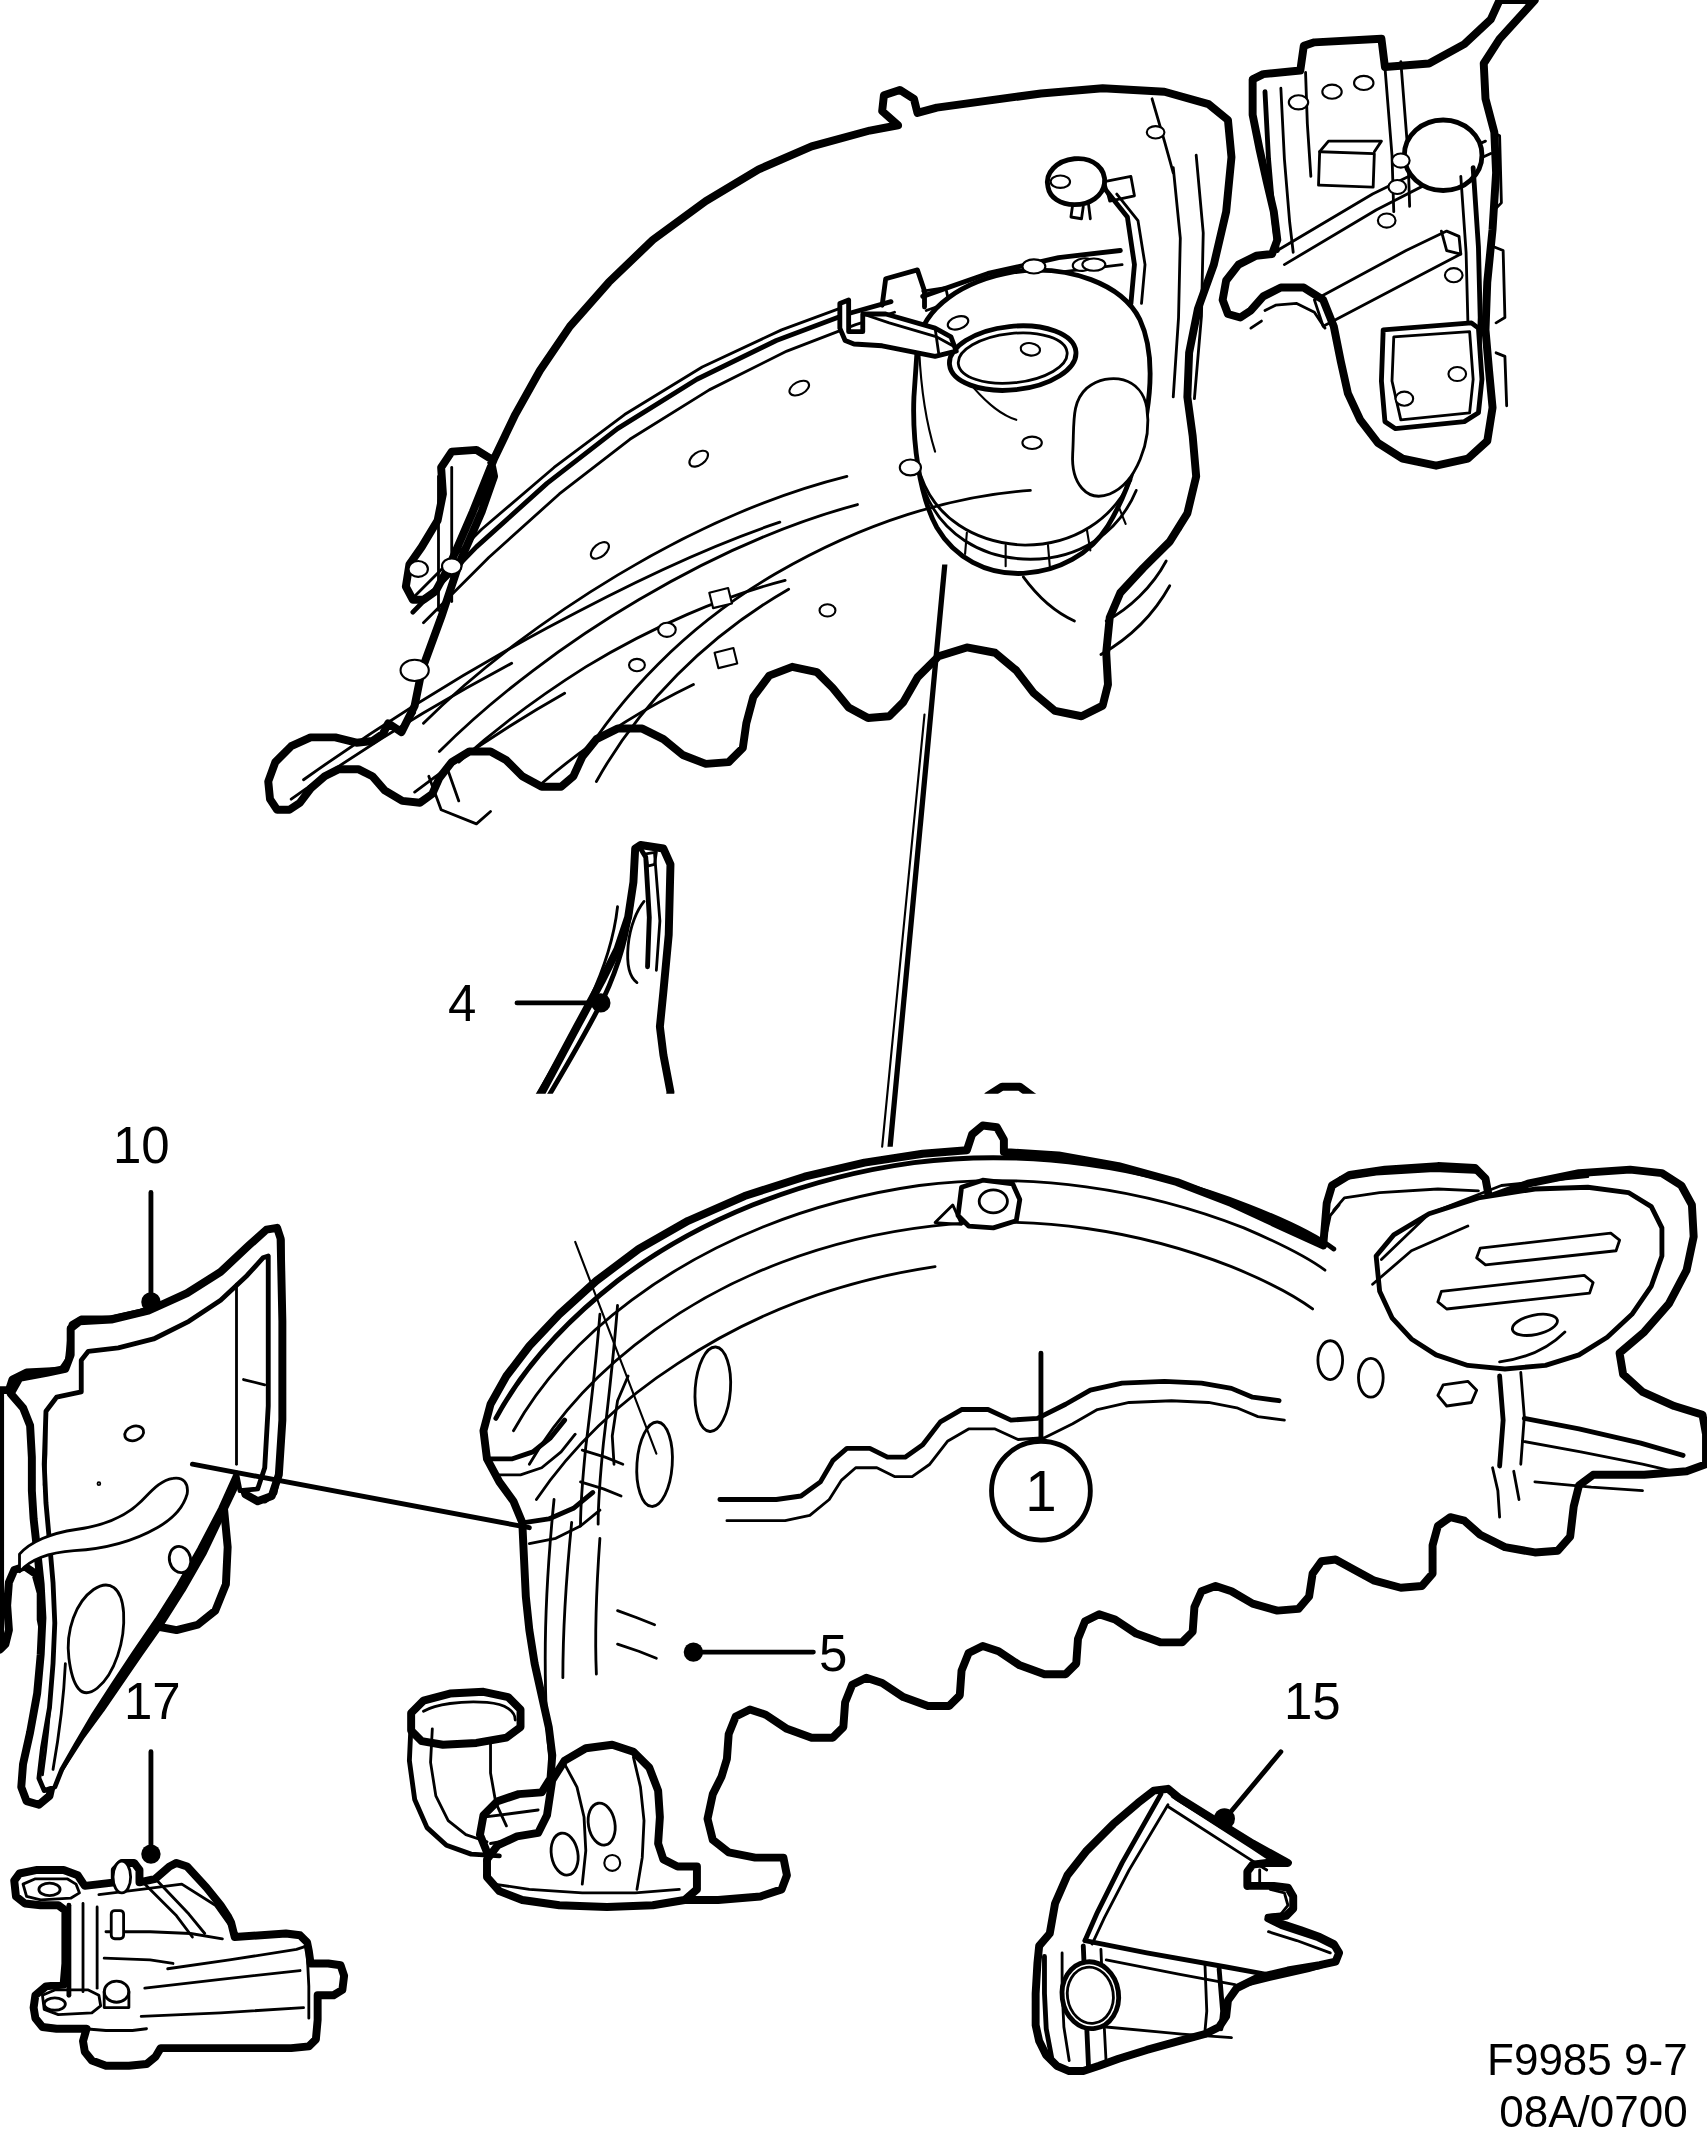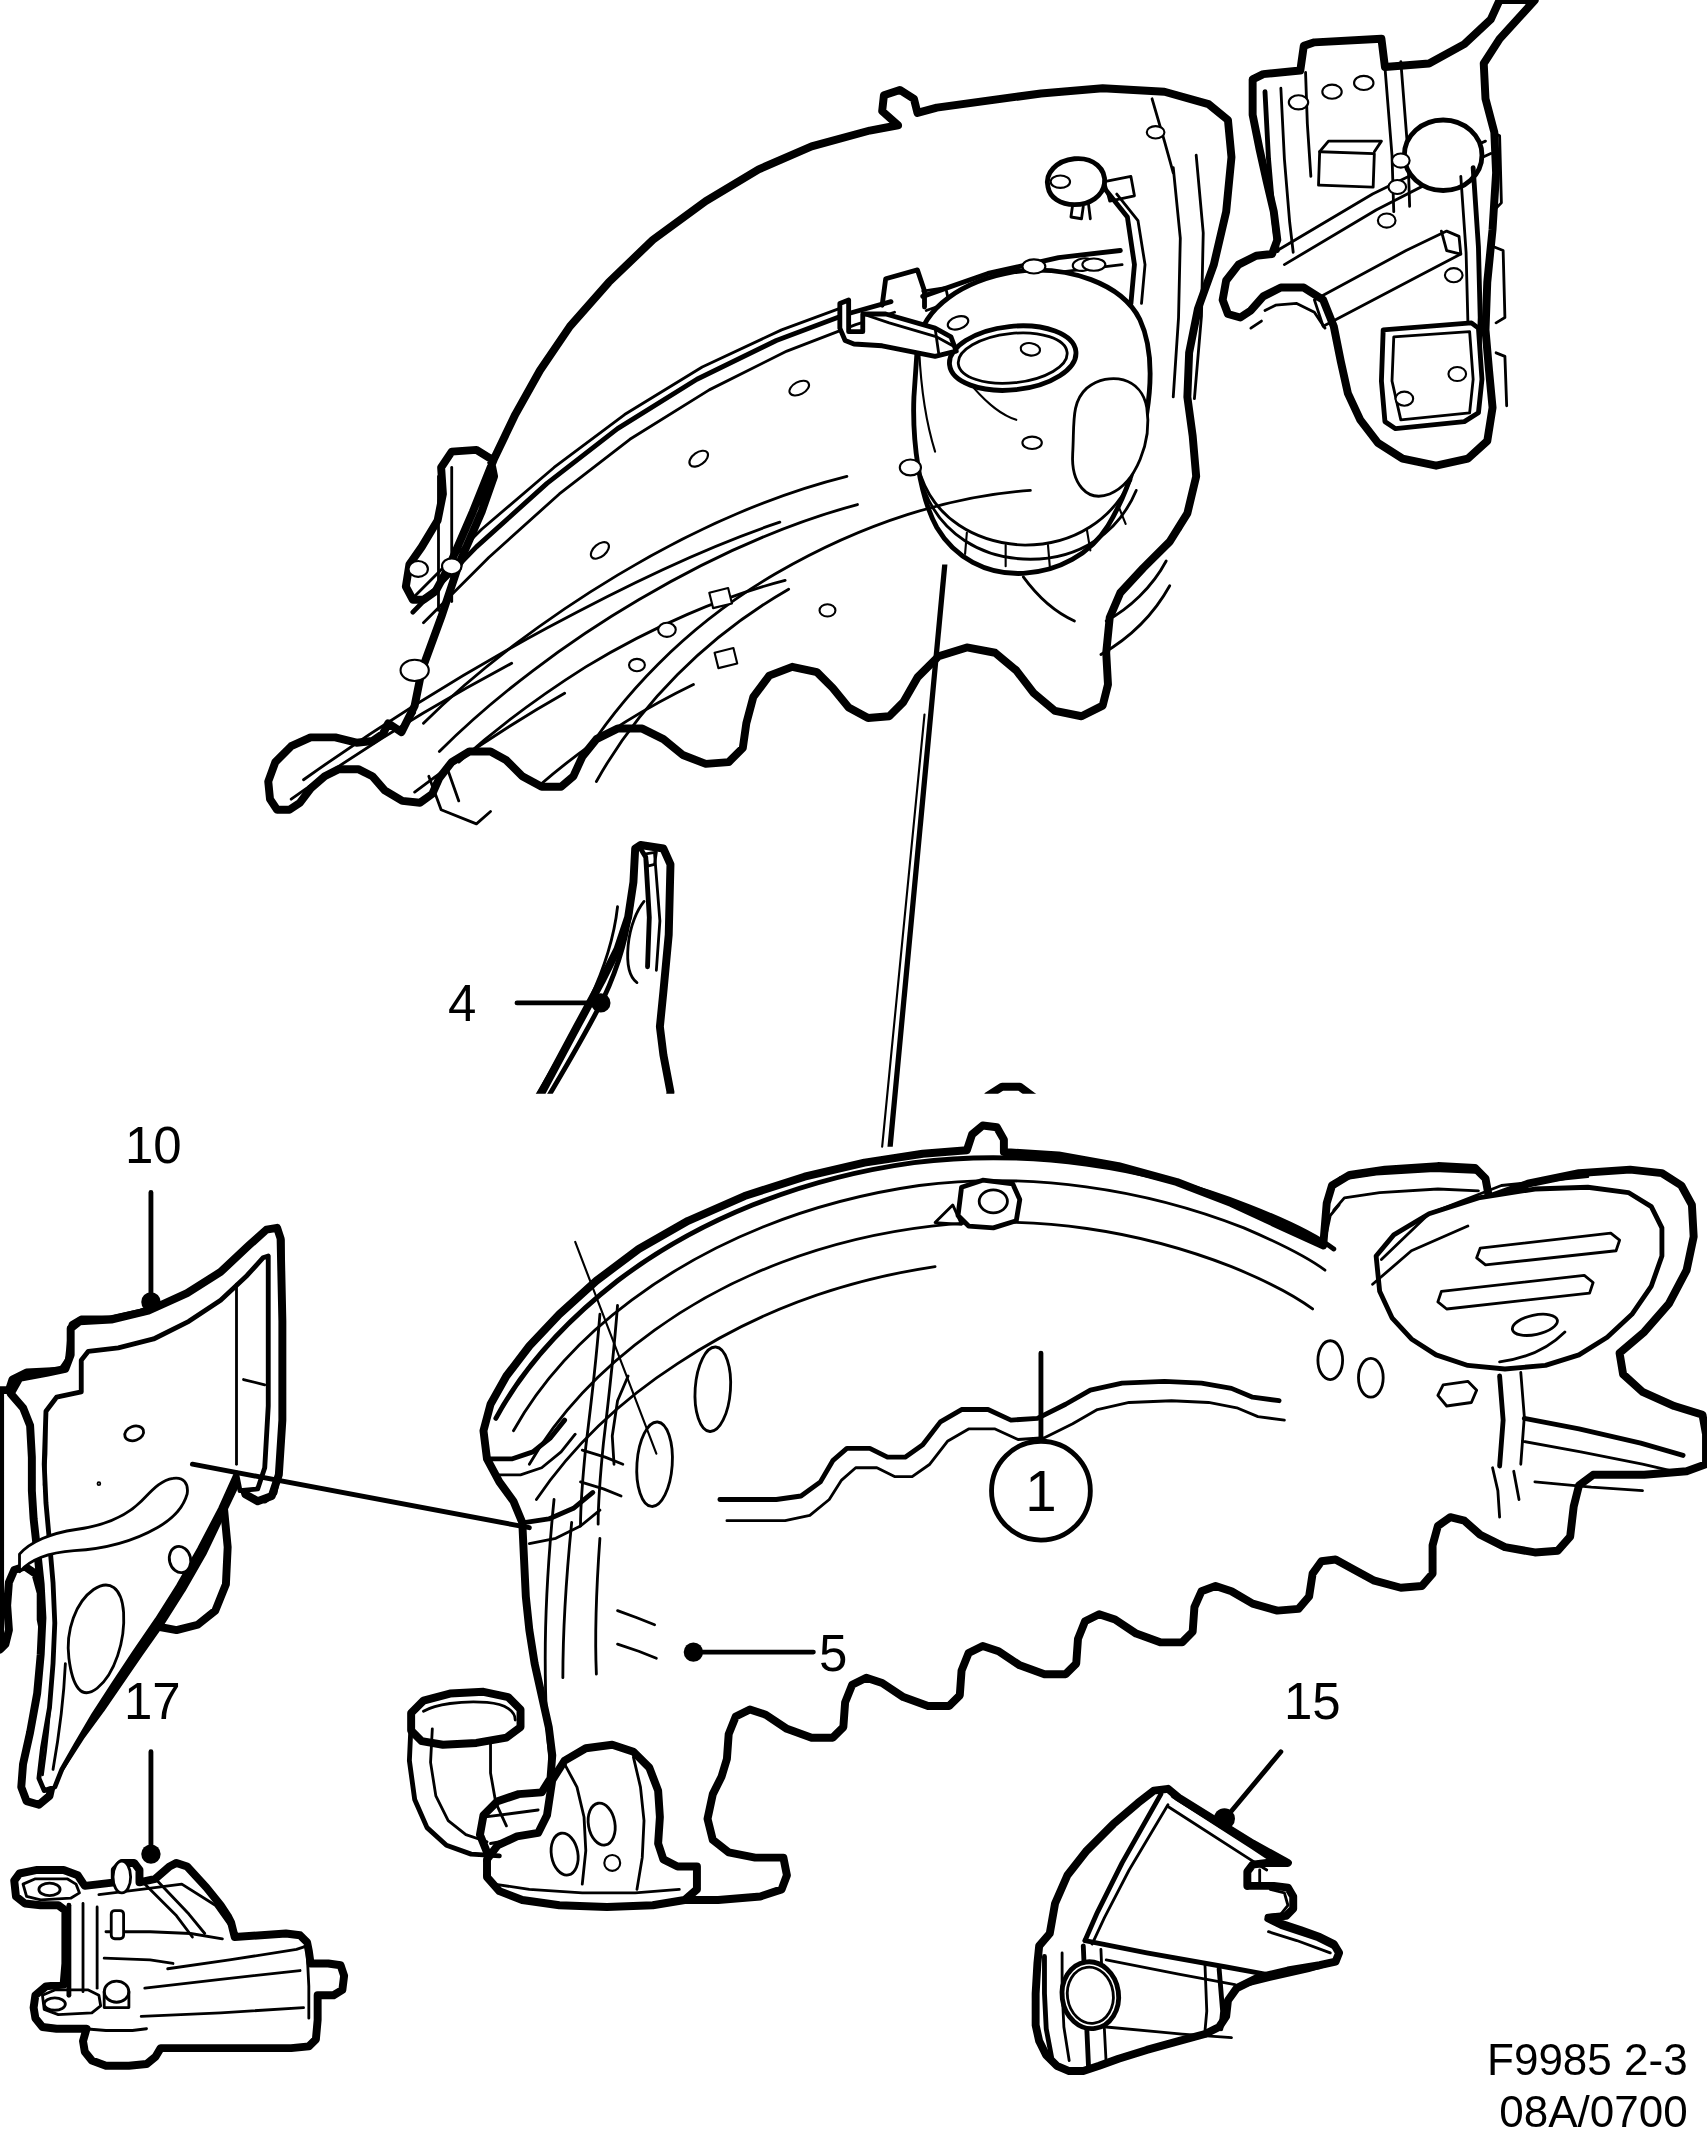--- a/index.html
+++ b/index.html
@@ -1410,29 +1410,29 @@
       <line class="ln med" x1="1452" y1="1986" x2="1392" y2="2058"></line>
       <circle class="solid" cx="1388" cy="2062" r="12"></circle>
 
       <line class="ln med" x1="1180" y1="1634" x2="1180" y2="1534"></line>
       <circle class="ln med fillw" cx="1180" cy="1690" r="56"></circle>
     </g>
 
     <text x="1180" y="1713" text-anchor="middle" font-family="Liberation Sans, sans-serif" font-size="64" fill="#000">1</text>
   </svg>
 
-  <div class="callout-text" style="left:125px; top:1120px;">10</div>
+  <div class="callout-text" style="left:113px; top:1120px;">10</div>
 
   <div class="callout-text" style="left:448px; top:978px;">4</div>
 
   <div class="callout-text" style="left:819px; top:1628px;">5</div>
 
   <div class="callout-text" style="left:124px; top:1676px;">17</div>
 
   <div class="callout-text" style="left:1284px; top:1676px;">15</div>
 
   <div class="footer-block">
-    <div>F9985 2-3</div>
+    <div>F9985 9-7</div>
     <div>08A/0700</div>
   </div>
 
 </div>
 
 
 </body></html>

